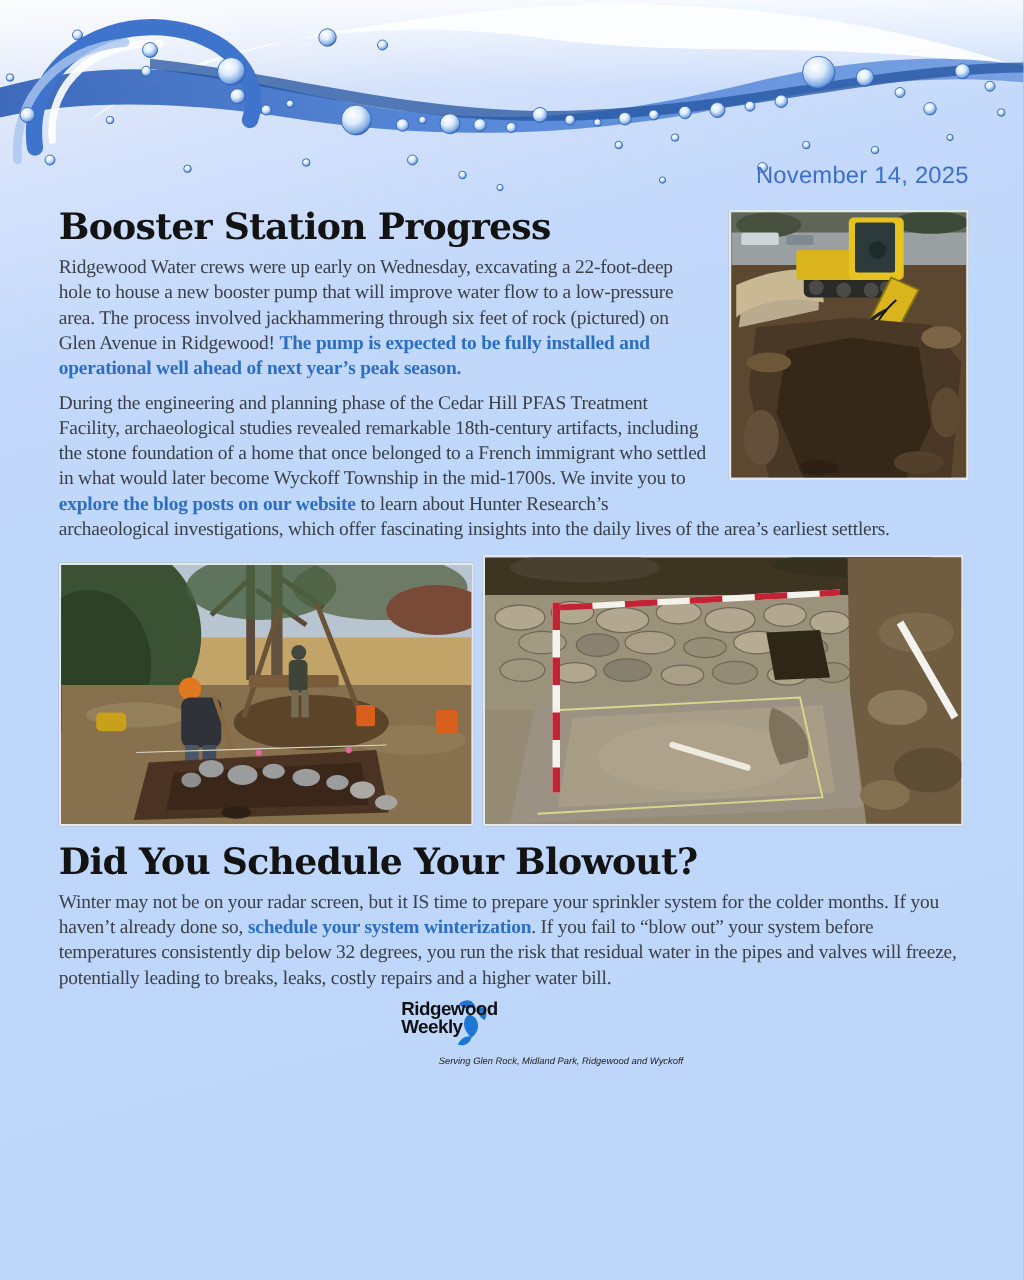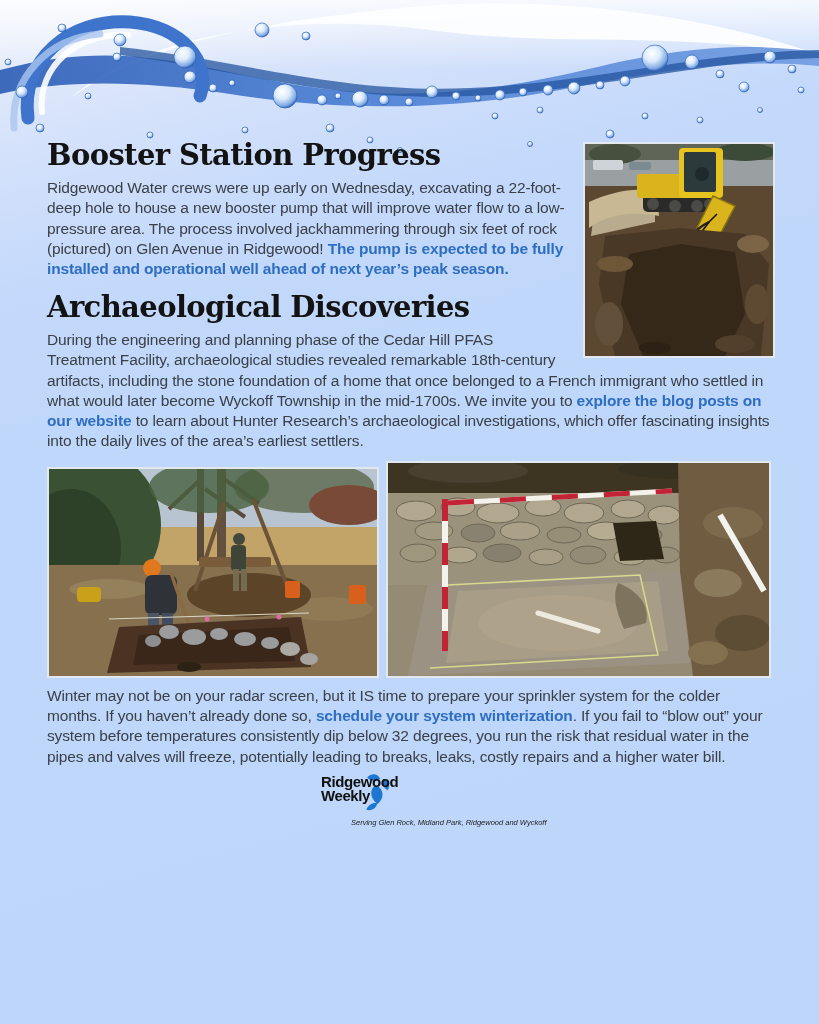--- a/index.html
+++ b/index.html
@@ -23,20 +23,21 @@
   .photo{border:2px solid #e3e7ee; background:#777; display:block;}
   .photo-booster{float:right; width:188px; height:212px; margin:2px 0 10px 18px;}
   h2.section{
     margin:0 0 7px; font-family:"DejaVu Serif", serif; font-weight:700;
     font-size:29px; line-height:1.08; letter-spacing:-.6px; color:#131313;
   }
   h2.mt{margin-top:13px;}
   p.body{
     margin:0 0 8px; font-size:15.5px; line-height:1.3; letter-spacing:-.15px;
     color:#3b4048;
+    font-family:Liberation Serif, serif;
   }
   .hl{color:#2e6ec2; font-weight:bold;}
   a.hl{text-decoration:none; cursor:pointer;}
   .photo-row{display:flex; align-items:flex-end; gap:7px; margin:10px 0 8px;}
   .photo-dig-left{width:328px; height:207px;}
   .photo-dig-right{width:381px; height:213px;}
   .footer-logo{position:relative; width:212px; height:58px; margin:6px auto 0;}
   .logo-words{
     position:absolute; left:16px; top:17; font-weight:bold; font-size:15px; line-height:.98;
     letter-spacing:-.4px; color:#101010; font-family:"Liberation Sans",sans-serif;
@@ -122,20 +123,21 @@
         <circle cx="530" cy="144" r="2.5"></circle>
       <circle cx="610" cy="134" r="4"></circle>
         <circle cx="645" cy="116" r="3"></circle>
       <circle cx="700" cy="120" r="3"></circle>
         <circle cx="760" cy="110" r="2.5"></circle>
       <circle cx="540" cy="110" r="3"></circle>
     </g>
   </svg>
 
   <div class="masthead">
+    <div class="issue-date">November 14, 2025</div>
   </div>
 
   <div class="content">
 
     <svg class="photo photo-booster" viewBox="0 0 188 212" aria-hidden="true">
       <rect width="188" height="212" fill="#5c4730"></rect>
       <rect x="0" y="0" width="188" height="42" fill="#9aa0a2"></rect>
       <rect x="0" y="0" width="188" height="16" fill="#5f6657"></rect>
       <ellipse cx="30" cy="10" rx="26" ry="10" fill="#47503f"></ellipse>
       <ellipse cx="160" cy="8" rx="30" ry="9" fill="#3c4a38"></ellipse>
@@ -163,21 +165,20 @@
       <ellipse cx="168" cy="100" rx="16" ry="9" fill="#7c6547"></ellipse>
       <ellipse cx="172" cy="160" rx="12" ry="20" fill="#5e4a32"></ellipse>
       <ellipse cx="24" cy="180" rx="14" ry="22" fill="#63503a"></ellipse>
       <ellipse cx="150" cy="200" rx="20" ry="9" fill="#52402c"></ellipse>
       <ellipse cx="70" cy="204" rx="16" ry="6" fill="#2c2114"></ellipse>
     </svg>
 
     <h2 class="section">Booster Station Progress</h2>
     <p class="body"><span>Ridgewood Water crews were up early on Wednesday, excavating a 22-foot-deep hole to house a new booster pump that will improve water flow to a low-pressure area. The process involved jackhammering through six feet of rock (pictured) on Glen Avenue in Ridgewood! </span><strong class="hl">The pump is expected to be fully installed and operational well ahead of next year’s peak season.</strong></p>
 
-    <h2 class="section mt">Archaeological Discoveries</h2>
     <p class="body"><span>During the engineering and planning phase of the Cedar Hill PFAS Treatment Facility, archaeological studies revealed remarkable 18th-century artifacts, including the stone foundation of a home that once belonged to a French immigrant who settled in what would later become Wyckoff Township in the mid-1700s. We invite you to </span><a class="hl">explore the blog posts on our website</a><span> to learn about Hunter Research’s archaeological investigations, which offer fascinating insights into the daily lives of the area’s earliest settlers.</span></p>
 
     <div class="photo-row">
 
       <svg class="photo photo-dig-left" viewBox="0 0 328 207" aria-hidden="true">
         <rect width="328" height="207" fill="#7d6848"></rect>
         <rect x="0" y="0" width="328" height="72" fill="#b8c4cf"></rect>
         <rect x="0" y="58" width="328" height="40" fill="#c2a469"></rect>
         <ellipse cx="255" cy="18" rx="70" ry="26" fill="#6d7a66"></ellipse>
         <ellipse cx="300" cy="36" rx="40" ry="20" fill="#7a4a38"></ellipse>
@@ -264,20 +265,21 @@
         <ellipse cx="320" cy="190" rx="20" ry="12" fill="#82704f"></ellipse>
         <polyline points="60,122 252,112 270,192 42,205" fill="none" stroke="#d8d98c" stroke-width="1.5"></polyline>
         <line x1="57" y1="36" x2="57" y2="188" stroke="#f4f2ec" stroke-width="6"></line>
         <line x1="57" y1="36" x2="57" y2="188" stroke="#c22335" stroke-width="6" stroke-dasharray="22 22"></line>
         <line x1="60" y1="40" x2="284" y2="28" stroke="#f4f2ec" stroke-width="5"></line>
         <line x1="60" y1="40" x2="284" y2="28" stroke="#c22335" stroke-width="5" stroke-dasharray="26 26"></line>
         <line x1="332" y1="52" x2="376" y2="128" stroke="#f2f2ee" stroke-width="6"></line>
       </svg>
     </div>
 
+    <h2 class="section mt">Did You Schedule Your Blowout?</h2>
     <p class="body"><span>Winter may not be on your radar screen, but it IS time to prepare your sprinkler system for the colder months. If you haven’t already done so, </span><a class="hl">schedule your system winterization</a><span>. If you fail to “blow out” your system before temperatures consistently dip below 32 degrees, you run the risk that residual water in the pipes and valves will freeze, potentially leading to breaks, leaks, costly repairs and a higher water bill.</span></p>
 
     <div class="footer-logo">
       <svg class="logo-icon" viewBox="0 0 40 42" aria-hidden="true">
         <g fill="#1d76d2">
           <path d="M11,5 C16,0 23,1 25,7 C20,10 13,9 11,5 Z"></path>
           <path d="M28,7 C34,8 37,14 33,19 C28,16 26,11 28,7 Z"></path>
           <path d="M20,14 C28,16 31,27 22,34 C13,27 14,17 20,14 Z"></path>
           <path d="M22,33 C21,39 15,42 10,40 C12,35 17,32 22,33 Z"></path>
         </g>

